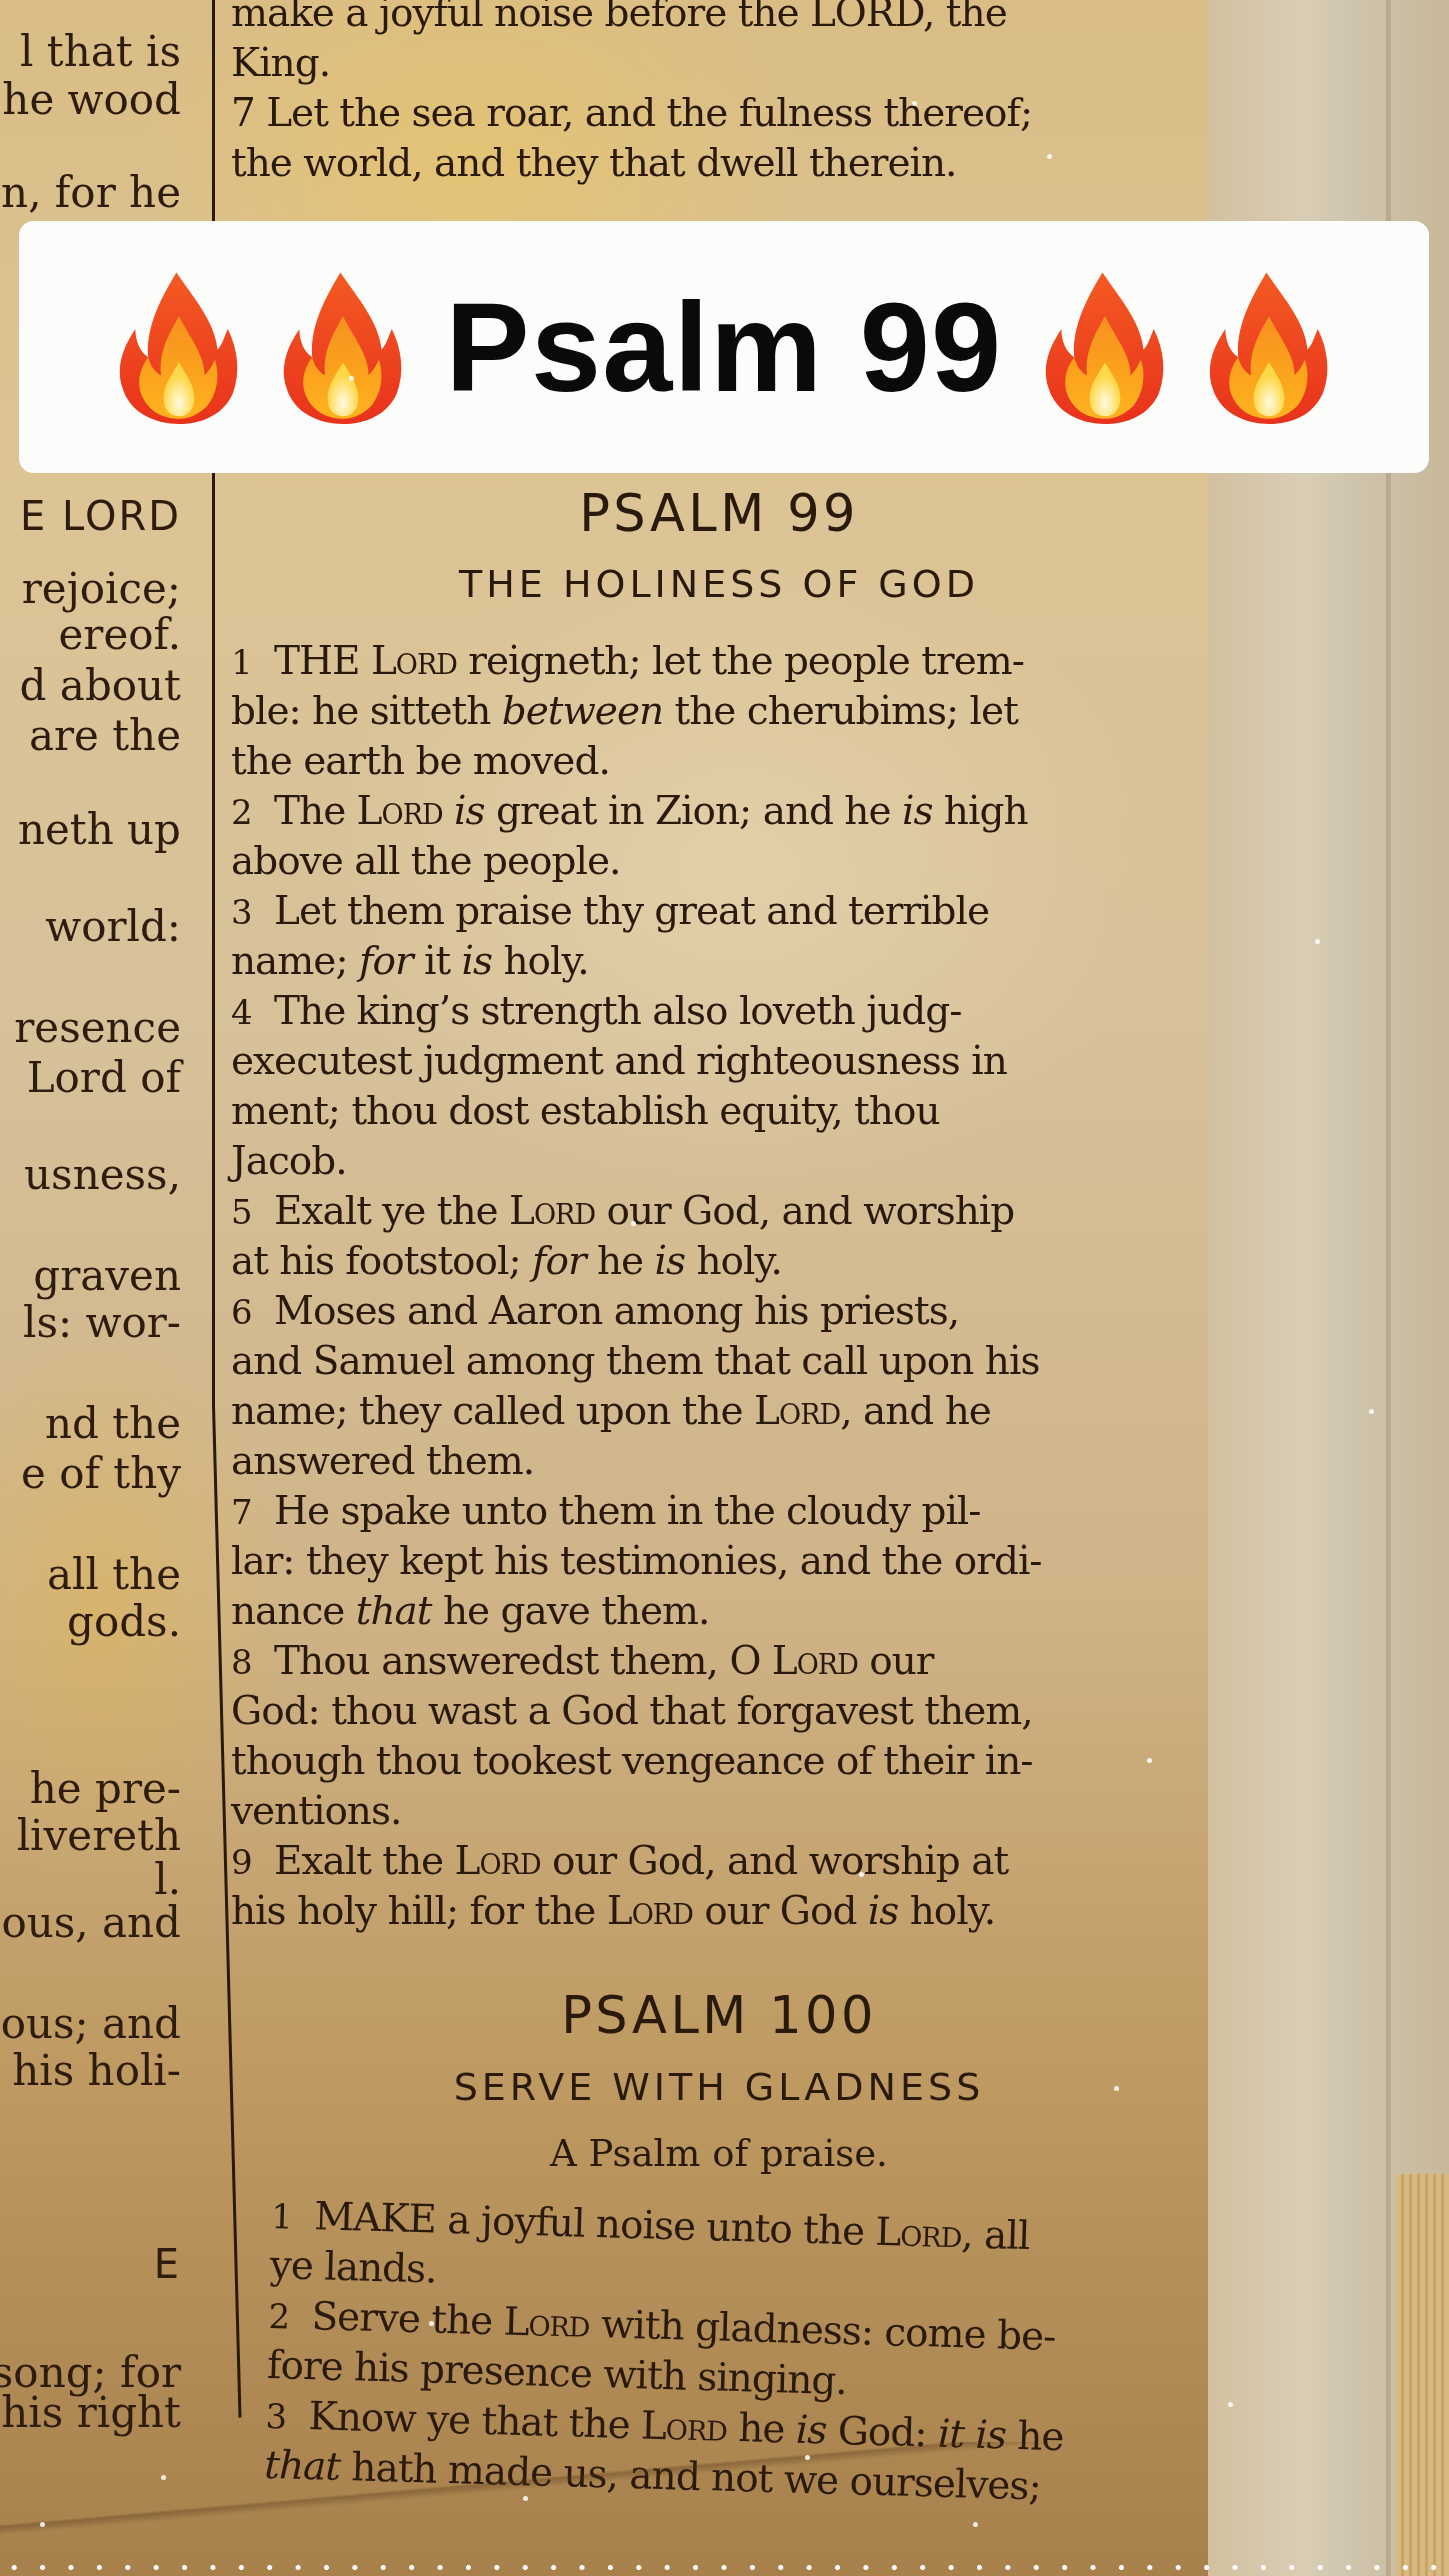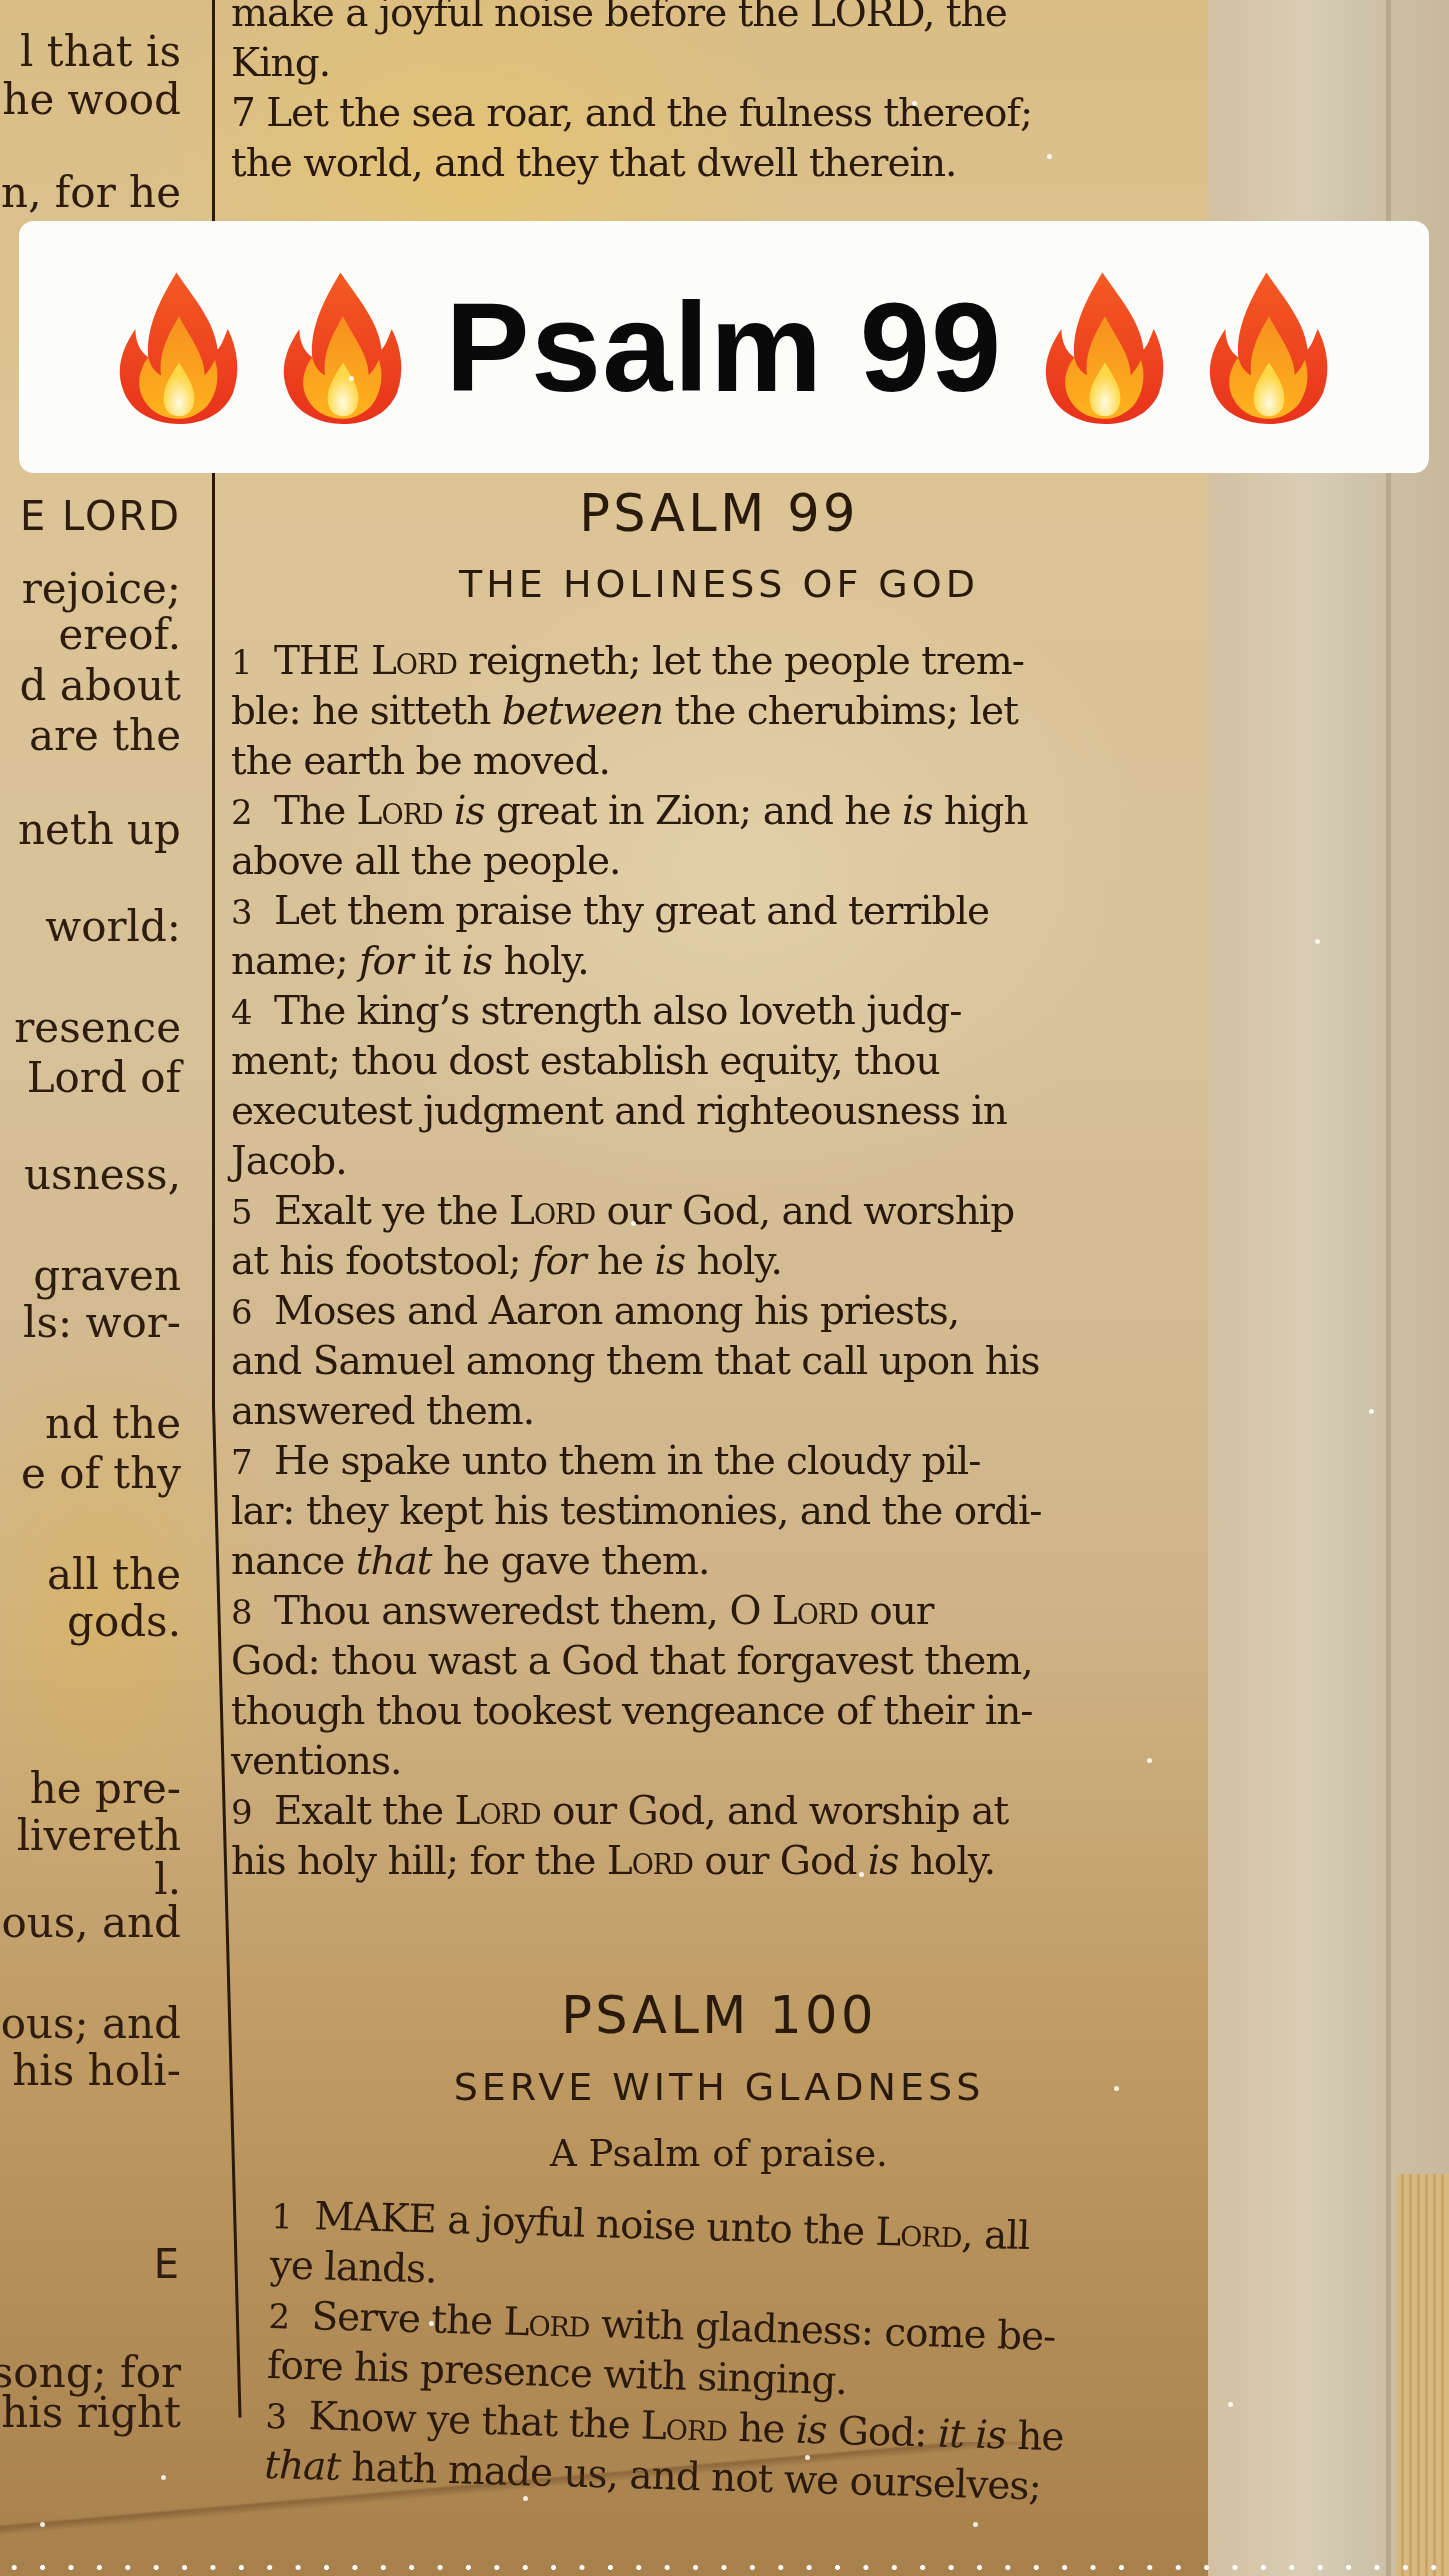--- a/index.html
+++ b/index.html
@@ -138,27 +138,28 @@
 <div class="heading sub" style="top:562px;">THE HOLINESS OF GOD</div>
 <div class="main main-text" id="psalm99-body" style="top:636px;">
     <span class="line"><span class="vnum">1</span><span>THE </span><span class="sc">Lord</span><span> reigneth; let the people trem-</span></span>
     <span class="line"><span>ble: he sitteth </span><span class="it">between</span><span> the cherubims; let</span></span>
     <span class="line"><span>the earth be moved.</span></span>
     <span class="line"><span class="vnum">2</span><span>The </span><span class="sc">Lord</span><span> </span><span class="it">is</span><span> great in Zion; and he </span><span class="it">is</span><span> high</span></span>
     <span class="line"><span>above all the people.</span></span>
     <span class="line"><span class="vnum">3</span><span>Let them praise thy great and terrible</span></span>
     <span class="line"><span>name; </span><span class="it">for</span><span> it </span><span class="it">is</span><span> holy.</span></span>
     <span class="line"><span class="vnum">4</span><span>The king’s strength also loveth judg-</span></span>
+    <span class="line"><span>executest judgment and righteousness in</span></span>
     <span class="line"><span>ment; thou dost establish equity, thou</span></span>
-    <span class="line"><span>executest judgment and righteousness in</span></span>
     <span class="line"><span>Jacob.</span></span>
     <span class="line"><span class="vnum">5</span><span>Exalt ye the </span><span class="sc">Lord</span><span> our God, and worship</span></span>
     <span class="line"><span>at his footstool; </span><span class="it">for</span><span> he </span><span class="it">is</span><span> holy.</span></span>
     <span class="line"><span class="vnum">6</span><span>Moses and Aaron among his priests,</span></span>
     <span class="line"><span>and Samuel among them that call upon his</span></span>
+    <span class="line"><span>name; they called upon the </span><span class="sc">Lord</span><span>, and he</span></span>
     <span class="line"><span>answered them.</span></span>
     <span class="line"><span class="vnum">7</span><span>He spake unto them in the cloudy pil-</span></span>
     <span class="line"><span>lar: they kept his testimonies, and the ordi-</span></span>
     <span class="line"><span>nance </span><span class="it">that</span><span> he gave them.</span></span>
     <span class="line"><span class="vnum">8</span><span>Thou answeredst them, O </span><span class="sc">Lord</span><span> our</span></span>
     <span class="line"><span>God: thou wast a God that forgavest them,</span></span>
     <span class="line"><span>though thou tookest vengeance of their in-</span></span>
     <span class="line"><span>ventions.</span></span>
     <span class="line"><span class="vnum">9</span><span>Exalt the </span><span class="sc">Lord</span><span> our God, and worship at</span></span>
     <span class="line"><span>his holy hill; for the </span><span class="sc">Lord</span><span> our God </span><span class="it">is</span><span> holy.</span></span>

